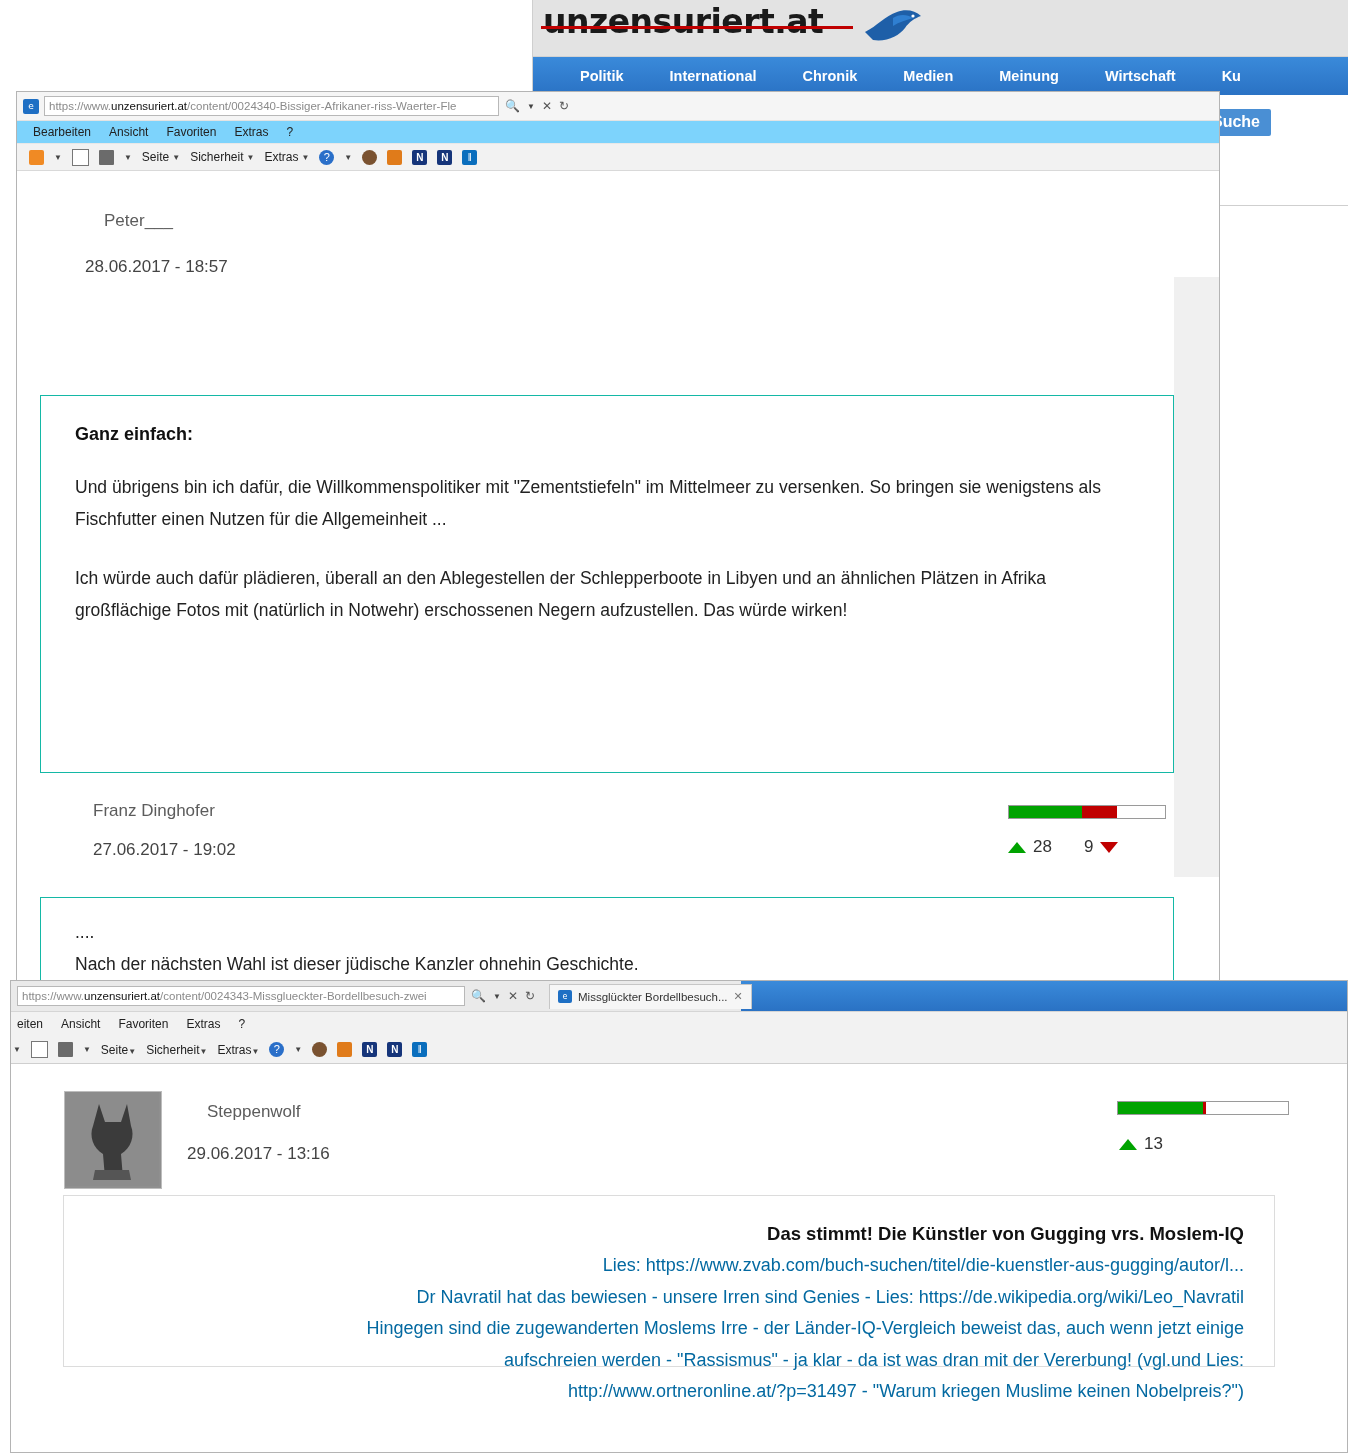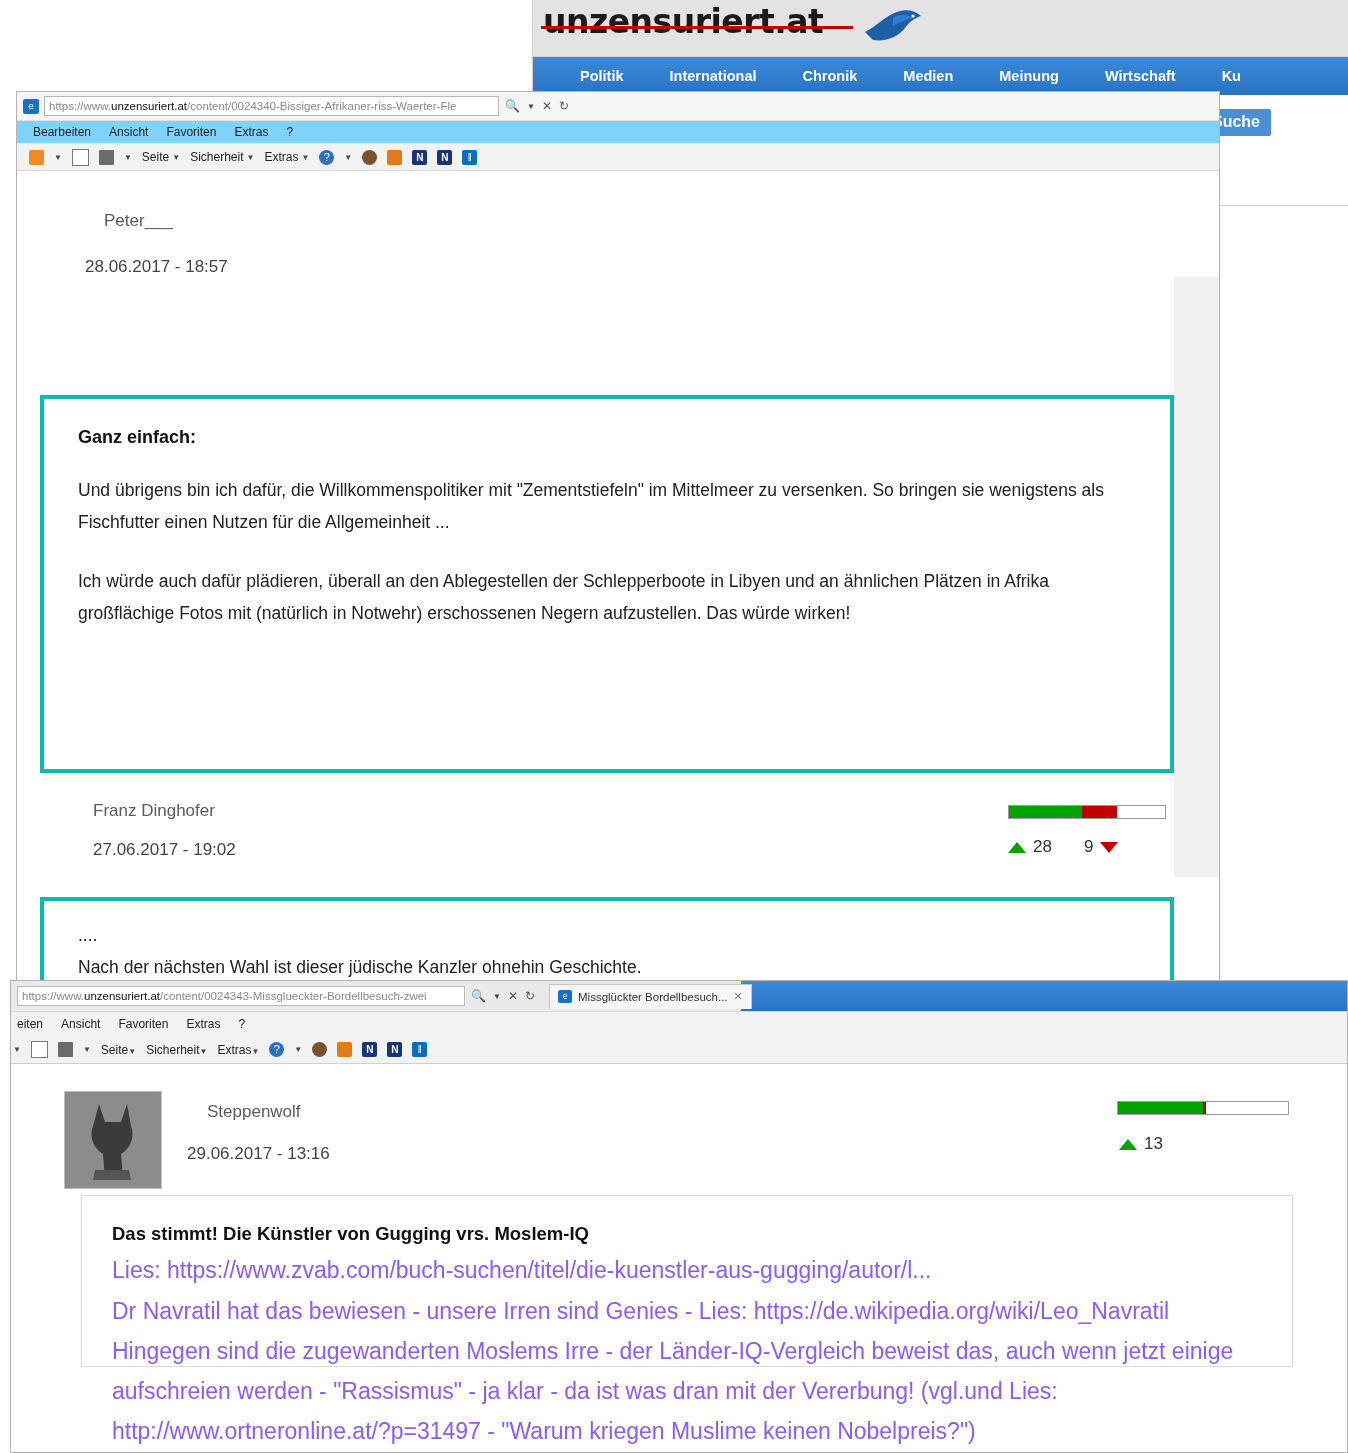--- a/index.html
+++ b/index.html
@@ -245,21 +245,21 @@
   .tri-down {
     width: 0; height: 0;
     border-left: 9px solid transparent;
     border-right: 9px solid transparent;
     border-top: 11px solid #c00000;
     display: inline-block;
     margin-left: 7px;
     vertical-align: middle;
   }
   .comment-box {
-    border: 4px solid #14b8a6;
+    border: 1px solid #14b8a6;
     background: #ffffff;
     box-sizing: border-box;
     padding: 28px 34px 32px 34px;
   }
   .comment-box .ctitle {
     font-size: 18px;
     font-weight: bold;
     color: #111;
     margin-bottom: 26px;
   }
@@ -343,23 +343,23 @@
     position: relative;
     overflow: hidden;
   }
   .c2-box {
     border: 1px solid #dcdcdc;
     background: #ffffff;
     box-sizing: border-box;
     padding: 22px 30px;
   }
   .c2-line {
-    font-size: 23px;
+    font-size: 18px;
     line-height: 1.75;
-    color: #8b5cf6;
+    color: #0369a1;
   }
   .c2-title {
     font-size: 18.5px;
     font-weight: bold;
     color: #111;
     line-height: 1.75;
   }
 </style>
 </head>
 <body>
@@ -551,21 +551,21 @@
 
     <div class="votebar" style="left:1106px;top:37px;width:172px;">
       <div class="green" style="width:50%;"></div>
       <div class="red" style="width:2%;"></div>
     </div>
     <div class="votenums" style="left:1108px;top:70px;gap:60px;flex-direction:column;">
       <span><span class="tri-up"></span><span>13</span></span>
       <span><span>1</span><span class="tri-down"></span></span>
     </div>
 
-    <div class="c2-box" style="position:absolute;left:70px;top:131px;width:1212px;height:172px;">
+    <div class="c2-box" style="position:absolute;left:52px;top:131px;width:1212px;height:172px;text-align:right;">
       <div class="c2-title">Das stimmt! Die Künstler von Gugging vrs. Moslem-IQ</div>
       <div class="c2-line">Lies: https://www.zvab.com/buch-suchen/titel/die-kuenstler-aus-gugging/autor/l...</div>
       <div class="c2-line">Dr Navratil hat das bewiesen - unsere Irren sind Genies - Lies: https://de.wikipedia.org/wiki/Leo_Navratil</div>
       <div class="c2-line">Hingegen sind die zugewanderten Moslems Irre - der Länder-IQ-Vergleich beweist das, auch wenn jetzt einige</div>
       <div class="c2-line">aufschreien werden - "Rassismus" - ja klar - da ist was dran mit der Vererbung! (vgl.und Lies:</div>
       <div class="c2-line">http://www.ortneronline.at/?p=31497 - "Warum kriegen Muslime keinen Nobelpreis?")</div>
     </div>
   </div>
 </div>
 

